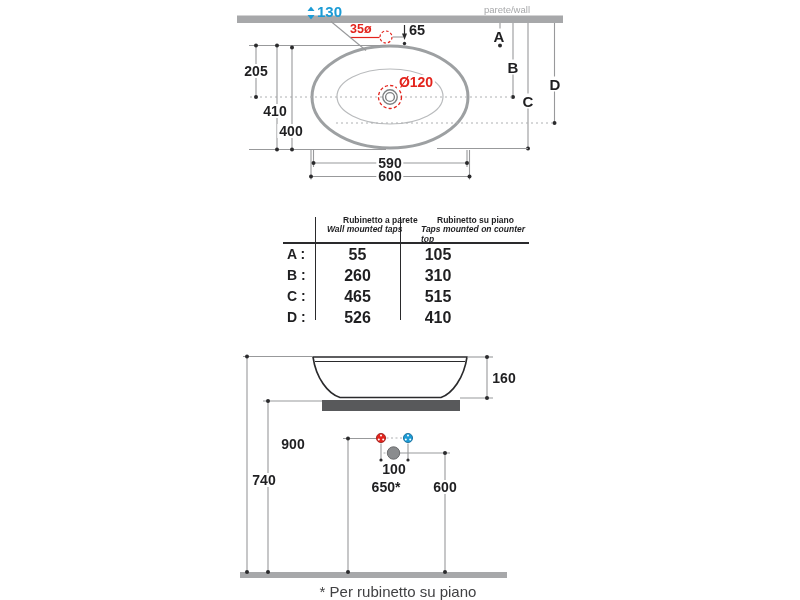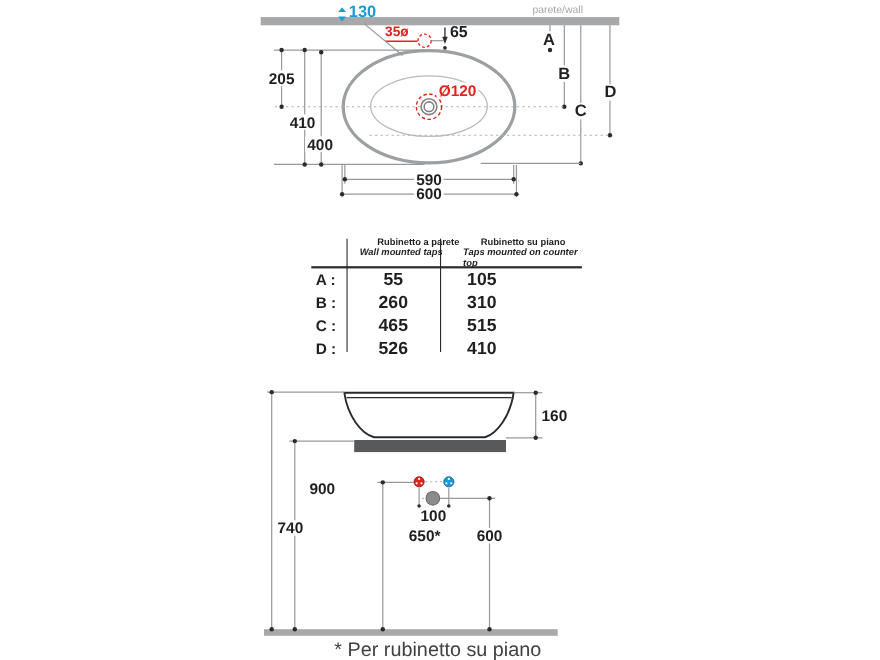--- a/index.html
+++ b/index.html
@@ -10,21 +10,21 @@
   .lbl{position:absolute;font-weight:bold;white-space:nowrap;line-height:1;
        transform:translate(-50%,-50%);}
   .mask{background:#fff;padding:0 2px;}
   .d14{font-size:14px;}
   .d15{font-size:15px;}
   .d13{font-size:14px;}
   .red{color:#e3231c;}
   .gray-note{position:absolute;font-size:9.5px;color:#a7a8aa;white-space:nowrap;
        transform:translate(-100%,-50%);}
   .left-anchor{transform:translate(0,-50%);}
-  .footnote{position:absolute;font-size:18px;color:#414143;white-space:nowrap;
+  .footnote{position:absolute;font-size:15px;color:#414143;white-space:nowrap;
        transform:translate(-50%,-50%);font-weight:normal;}
   .blue-dim{position:absolute;display:flex;align-items:center;gap:2px;
        transform:translate(0,-50%);}
   .blue-dim span{font-size:15px;font-weight:bold;color:#1b9bd5;}
 
   
   .spec-table{position:absolute;left:283px;top:215px;width:246px;height:108px;}
   .spec-table .vline{position:absolute;top:2px;height:103px;width:1px;background:#2a2a2c;}
   .spec-table .hline{position:absolute;left:0;top:27px;width:246px;height:2px;background:#2a2a2c;}
   .spec-table .th{position:absolute;top:1px;font-size:8.5px;line-height:1.1;}

